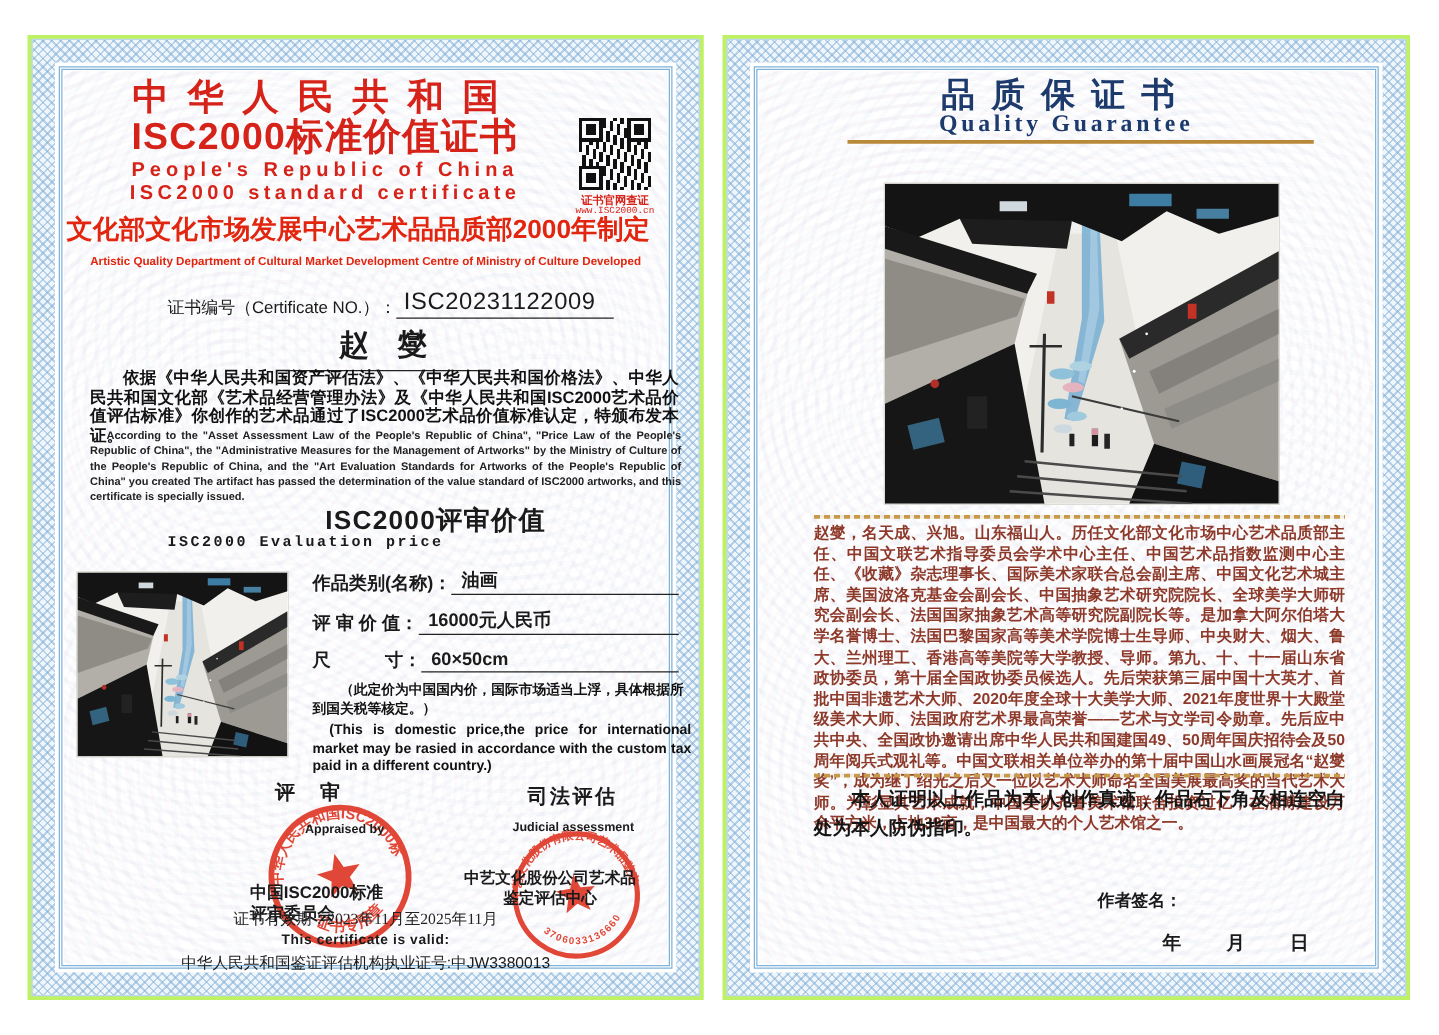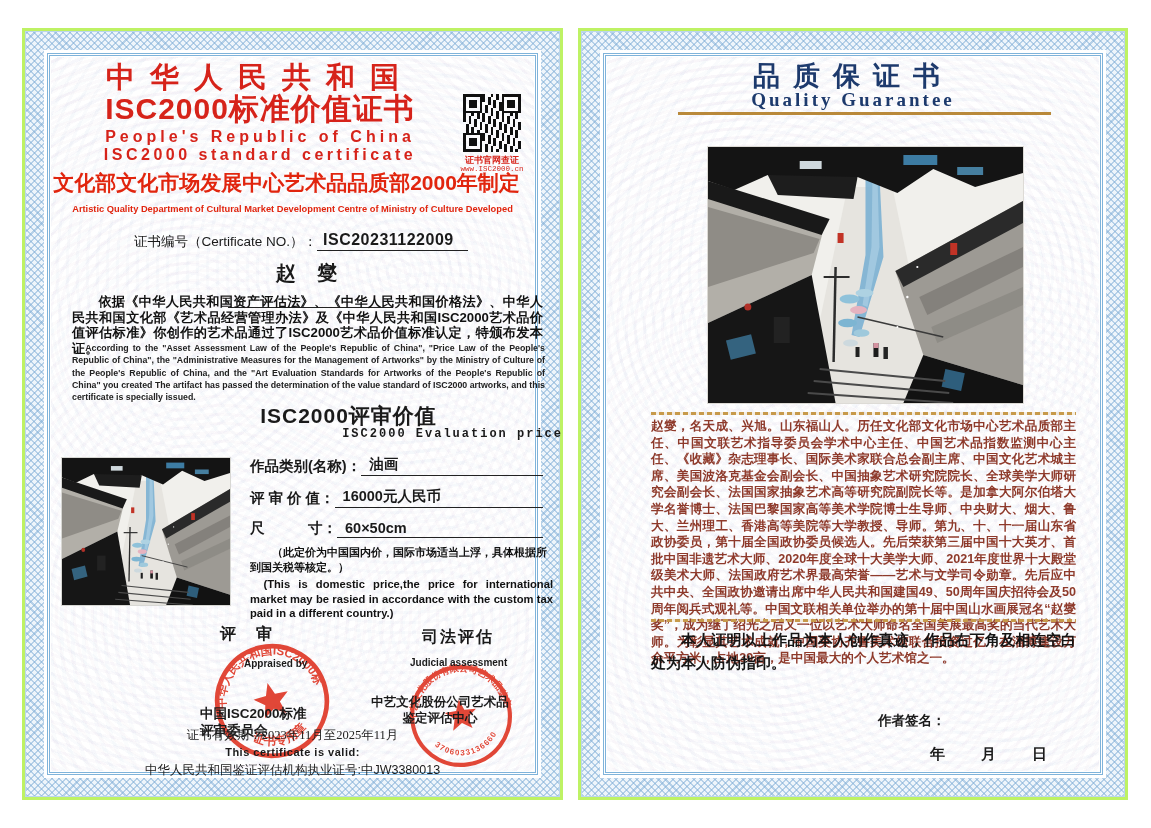--- a/index.html
+++ b/index.html
@@ -27,27 +27,27 @@
   .lc-title2{top:61px;left:30px;right:95px;text-align:center;font-size:30px;letter-spacing:1px;}
   .lc-en1{top:100px;left:30px;right:95px;text-align:center;font-size:16px;letter-spacing:4px;}
   .lc-en2{top:118px;left:30px;right:95px;text-align:center;font-size:16px;letter-spacing:3.5px;}
   .lc-issuer{top:141px;left:28px;right:40px;text-align:center;font-size:21px;font-weight:800;color:#e1250e;}
   .lc-issuer-en{top:176px;left:26px;right:26px;text-align:center;font-size:9.3px;font-weight:700;color:#e1250e;}
   .qr-box{left:441px;top:66px;width:58px;height:58px;}
   .qr-cap1{left:436px;top:126px;width:68px;text-align:center;font-size:9px;font-weight:700;color:#d6231a;}
   .qr-cap2{left:436px;top:137px;width:68px;text-align:center;font-size:7.5px;color:#d6231a;font-family:"Liberation Mono",monospace;}
   .certno-row{top:203px;left:112px;right:40px;font-size:13.5px;display:flex;align-items:flex-end;}
   .certno-label{font-weight:400;white-space:pre;}
-  .certno-val{font-weight:700;font-size:16px;border-bottom:1.5px solid #222;padding:0 14px 1px 6px;letter-spacing:.5px;}
+  .certno-val{font-weight:400;font-size:19px;border-bottom:1.5px solid #222;padding:0 14px 1px 6px;letter-spacing:.5px;}
   .artist{top:232px;left:0;right:0;text-align:center;transform:translateX(18px);}
-  .artist span{display:inline-block;min-width:165px;font-size:20px;font-weight:800;letter-spacing:8px;border-bottom:1.5px solid #222;padding-bottom:20px;}
+  .artist span{display:inline-block;min-width:165px;font-size:24px;font-weight:800;letter-spacing:8px;border-bottom:1.5px solid #222;padding-bottom:4px;}
   .body-cn{top:266px;left:50px;right:20px;font-size:13.2px;line-height:15.6px;font-weight:700;text-align:justify;text-indent:2em;color:#111;}
   .body-en{top:314px;left:50px;right:18px;font-size:8.8px;line-height:12.3px;font-weight:700;text-align:justify;text-indent:1.5em;color:#222;}
   .sect-cn{top:374px;left:112px;right:0;text-align:center;font-size:21px;font-weight:800;letter-spacing:1px;}
-  .sect-en{top:399px;left:112px;right:0;text-align:right;font-size:12px;font-weight:700;letter-spacing:2px;font-family:"Liberation Mono",monospace;}
+  .sect-en{top:399px;left:112px;right:0;text-align:left;font-size:12px;font-weight:700;letter-spacing:2px;font-family:"Liberation Mono",monospace;}
   .paint-s{left:40px;top:430px;width:168px;height:147px;box-shadow:0 0 0 1px #d8d8d4;}
   .field{left:228px;right:20px;display:flex;align-items:flex-end;font-size:14.5px;font-weight:800;height:21px;}
   .field .lbl{white-space:pre;}
   .field .val{flex:1;border-bottom:1.5px solid #222;padding:0 0 1px 8px;}
   .note-cn{top:517px;left:228px;right:14px;font-size:11px;line-height:15px;font-weight:800;text-indent:2em;color:#111;}
   .note-en{top:549px;left:228px;right:10px;font-size:11.2px;line-height:14.6px;font-weight:700;text-align:justify;text-indent:1.2em;color:#111;}
   .appr-cn{left:198px;top:596px;font-size:16px;font-weight:800;letter-spacing:2px;}
   .jud-cn{left:400px;top:599px;font-size:16px;font-weight:800;letter-spacing:2px;}
   .appr-en{left:222px;top:630px;font-size:10px;font-weight:700;z-index:6;}
   .jud-en{left:388px;top:629px;font-size:10px;font-weight:700;z-index:6;}

